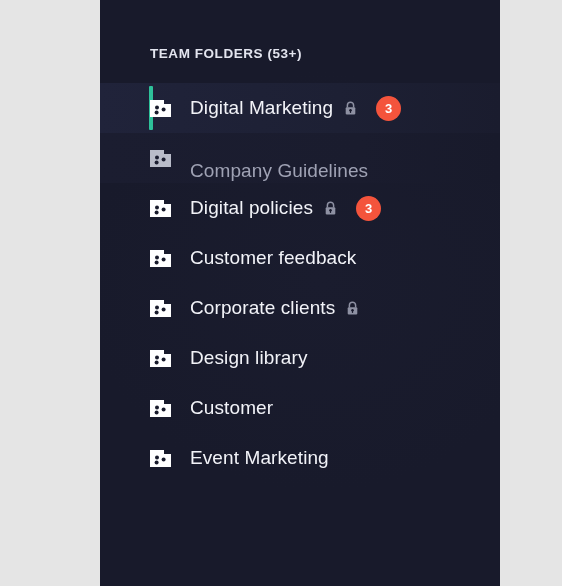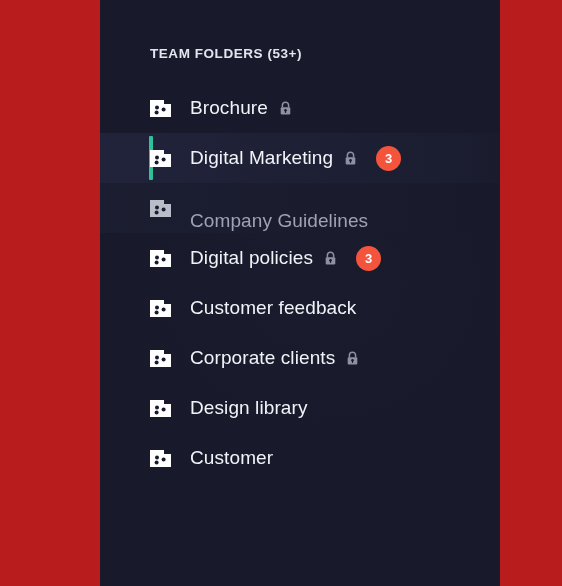--- a/index.html
+++ b/index.html
@@ -12,21 +12,21 @@
     height: 586px;
     overflow: hidden;
     font-family: "Liberation Sans", sans-serif;
     -webkit-font-smoothing: antialiased;
   }
 
   #root {
     position: relative;
     width: 562px;
     height: 586px;
-    background: #b91c1c;
+    background: #e5e5e5;
   }
 
   
   .sidebar {
     position: absolute;
     left: 100px;
     top: 0;
     width: 400px;
     height: 586px;
     background: #181a2b;
@@ -126,37 +126,20 @@
 </head>
 <body>
 
 <div id="root">
 
   <div class="sidebar">
 
     <div class="section-header">TEAM FOLDERS (53+)</div>
 
     <div class="folder-list">
-        <div class="folder-row">
-          <span class="folder-icon">
-            <svg width="21" height="17" viewBox="0 0 21 17">
-              <path d="M0 0 H14 V4 H21 V17 H0 Z" fill="#ffffff"></path>
-              <circle cx="7" cy="7.4" r="2" fill="#181a2b"></circle>
-              <circle cx="13.6" cy="9.6" r="2" fill="#181a2b"></circle>
-              <circle cx="6.6" cy="12.6" r="2" fill="#181a2b"></circle>
-            </svg>
-          </span>
-          <span class="row-label">Brochure</span>
-          <span class="lock-icon"><svg width="13" height="15" viewBox="0 0 13 15">
-              <path d="M3.4 6.4 V4.3 a3.1 3.1 0 0 1 6.2 0 V6.4" fill="none" stroke="#8e91a3" stroke-width="1.5"></path>
-              <rect x="1.7" y="6.2" width="9.6" height="7.4" rx="1.1" fill="#8e91a3"></rect>
-              <circle cx="6.5" cy="9.3" r="1.25" fill="#181a2b"></circle>
-              <rect x="5.9" y="9.3" width="1.2" height="2.6" fill="#181a2b"></rect>
-            </svg></span>
-        </div>
         <div class="folder-row active">
           <div class="accent-bar" style="background: rgb(46, 193, 154);"></div>
           <span class="folder-icon">
             <svg width="21" height="17" viewBox="0 0 21 17">
               <path d="M0 0 H14 V4 H21 V17 H0 Z" fill="#ffffff"></path>
               <circle cx="7" cy="7.4" r="2" fill="#181a2b"></circle>
               <circle cx="13.6" cy="9.6" r="2" fill="#181a2b"></circle>
               <circle cx="6.6" cy="12.6" r="2" fill="#181a2b"></circle>
             </svg>
           </span>
@@ -241,17 +224,28 @@
           <span class="folder-icon">
             <svg width="21" height="17" viewBox="0 0 21 17">
               <path d="M0 0 H14 V4 H21 V17 H0 Z" fill="#ffffff"></path>
               <circle cx="7" cy="7.4" r="2" fill="#181a2b"></circle>
               <circle cx="13.6" cy="9.6" r="2" fill="#181a2b"></circle>
               <circle cx="6.6" cy="12.6" r="2" fill="#181a2b"></circle>
             </svg>
           </span>
           <span class="row-label">Customer</span>
         </div>
+        <div class="folder-row">
+          <span class="folder-icon">
+            <svg width="21" height="17" viewBox="0 0 21 17">
+              <path d="M0 0 H14 V4 H21 V17 H0 Z" fill="#ffffff"></path>
+              <circle cx="7" cy="7.4" r="2" fill="#181a2b"></circle>
+              <circle cx="13.6" cy="9.6" r="2" fill="#181a2b"></circle>
+              <circle cx="6.6" cy="12.6" r="2" fill="#181a2b"></circle>
+            </svg>
+          </span>
+          <span class="row-label">Event Marketing</span>
+        </div>
       </div>
 
   </div>
 
 </div>
 
 </body></html>

